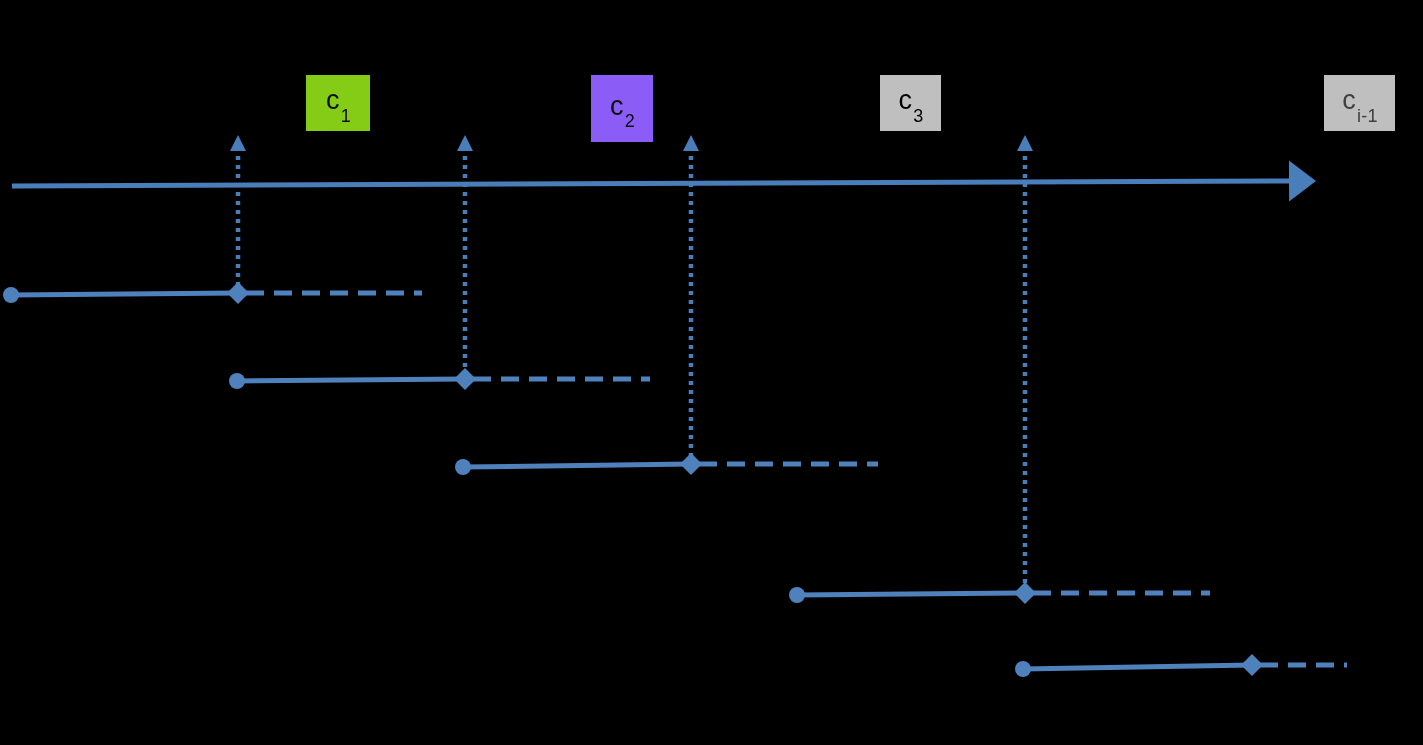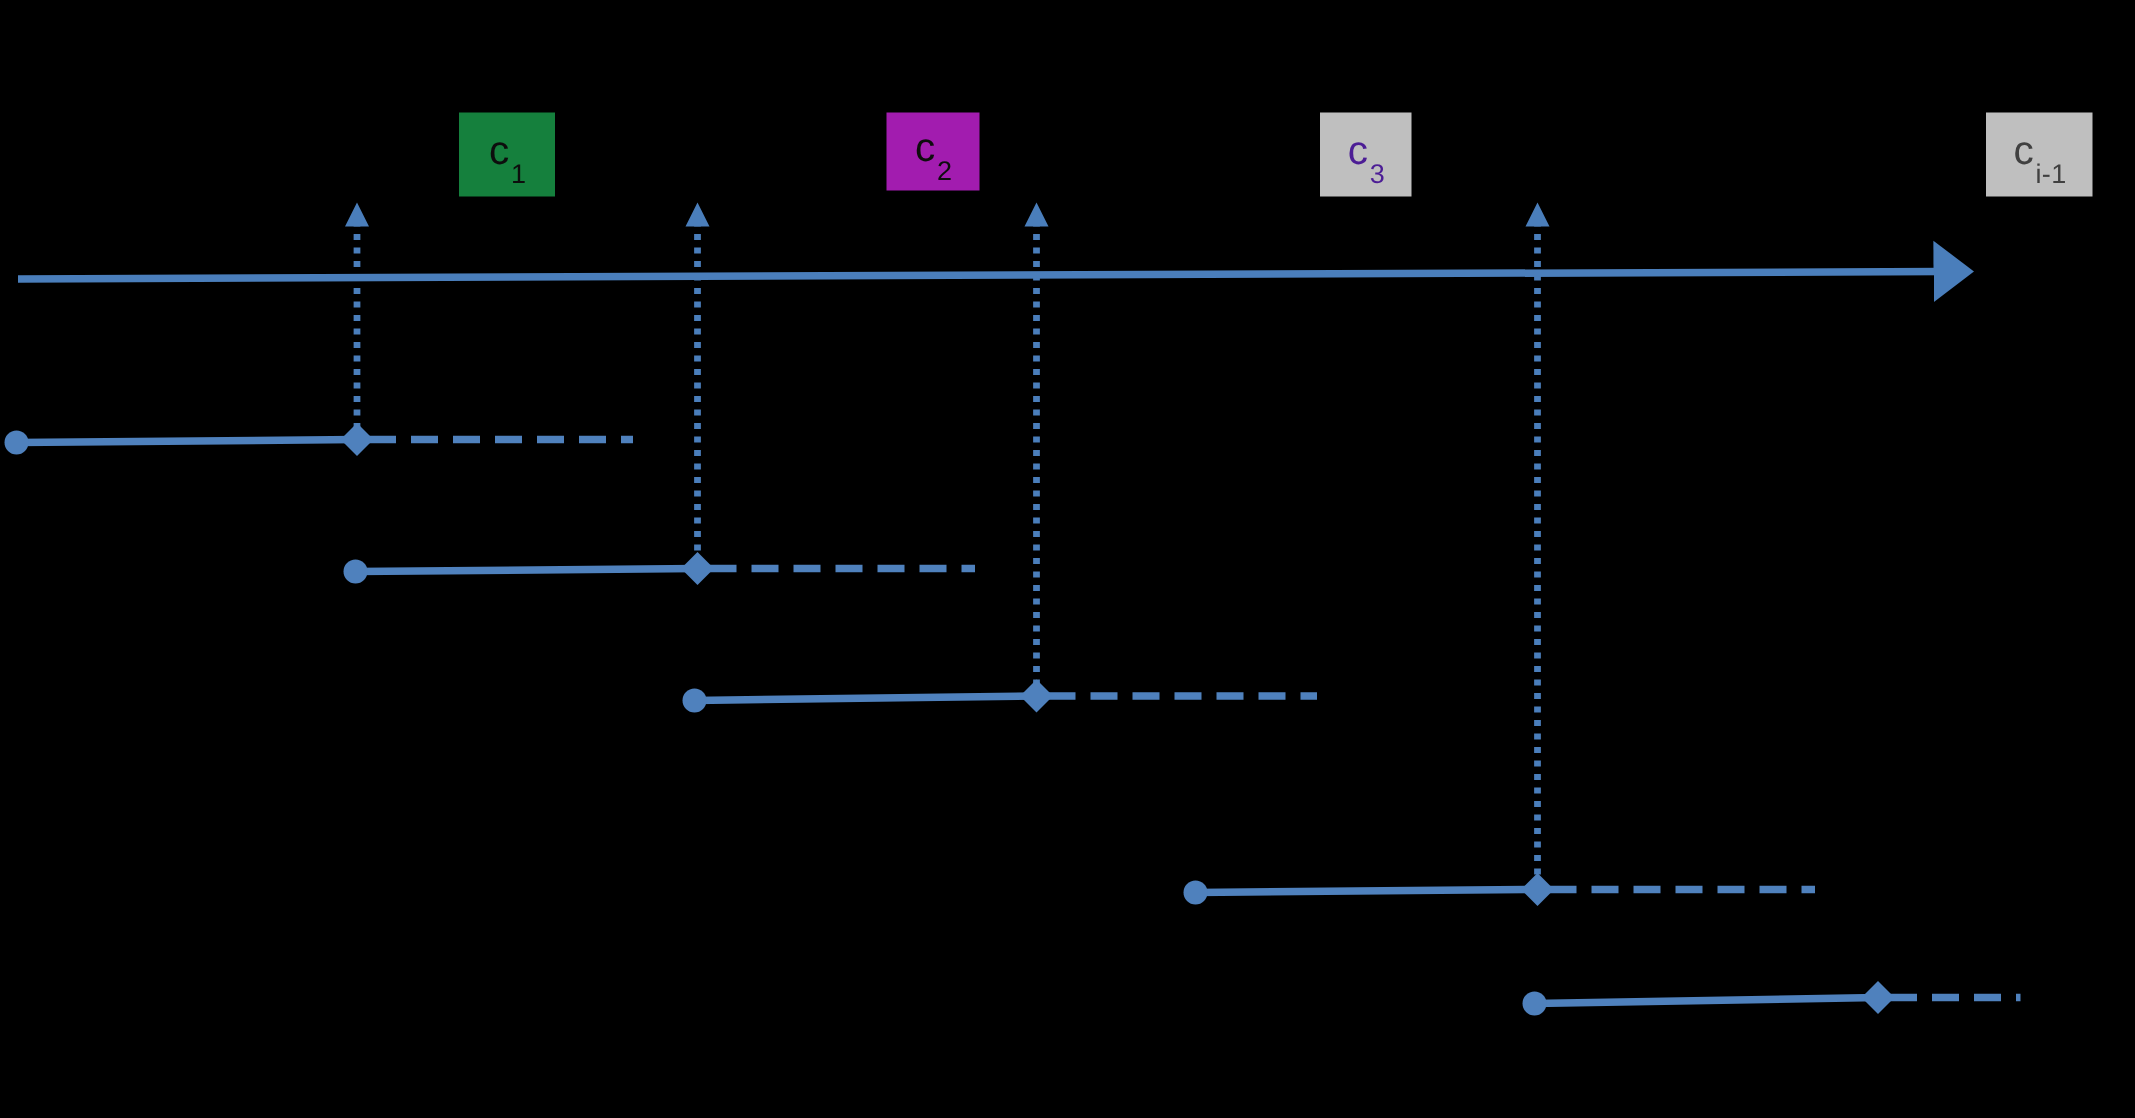--- a/index.html
+++ b/index.html
@@ -93,27 +93,27 @@
         <circle cx="797" cy="595" r="8" fill="#4f81bd"></circle>
         <path d="M1025,582 L1036,593 L1025,604 L1014,593 Z" fill="#4f81bd"></path>
         <line x1="1023" y1="669" x2="1252" y2="665" stroke="#4f81bd" stroke-width="5" stroke-linecap="butt"></line>
         <line x1="1260" y1="665" x2="1347" y2="665" stroke="#4f81bd" stroke-width="5" stroke-dasharray="18 10" stroke-linecap="butt"></line>
         <circle cx="1023" cy="669" r="8" fill="#4f81bd"></circle>
         <path d="M1252,654 L1263,665 L1252,676 L1241,665 Z" fill="#4f81bd"></path>
       </g>
   </svg>
 
   <div id="checkpoint-boxes">
-      <div class="cp-box" style="left: 306px; top: 75px; width: 64px; height: 56px; background: #15803d; color: rgb(13, 13, 13);">
+      <div class="cp-box" style="left: 306px; top: 75px; width: 64px; height: 56px; background: #84cc16; color: rgb(13, 13, 13);">
         <span class="cp-label-text"><span>c</span><span class="sub">1</span></span>
       </div>
-      <div class="cp-box" style="left: 591px; top: 75px; width: 62px; height: 52px; background: #a21caf; color: rgb(13, 13, 13);">
+      <div class="cp-box" style="left: 591px; top: 75px; width: 62px; height: 67px; background: #8b5cf6; color: rgb(13, 13, 13);">
         <span class="cp-label-text"><span>c</span><span class="sub">2</span></span>
       </div>
-      <div class="cp-box" style="left: 880px; top: 75px; width: 61px; height: 56px; background: rgb(191, 191, 191); color: #4c1d95;">
+      <div class="cp-box" style="left: 880px; top: 75px; width: 61px; height: 56px; background: rgb(191, 191, 191); color: #000000;">
         <span class="cp-label-text"><span>c</span><span class="sub">3</span></span>
       </div>
       <div class="cp-box" style="left: 1324px; top: 75px; width: 71px; height: 56px; background: rgb(191, 191, 191); color: #404040;">
         <span class="cp-label-text"><span>c</span><span class="sub">i-1</span></span>
       </div>
     </div>
 
 </div>
 
 </body></html>

